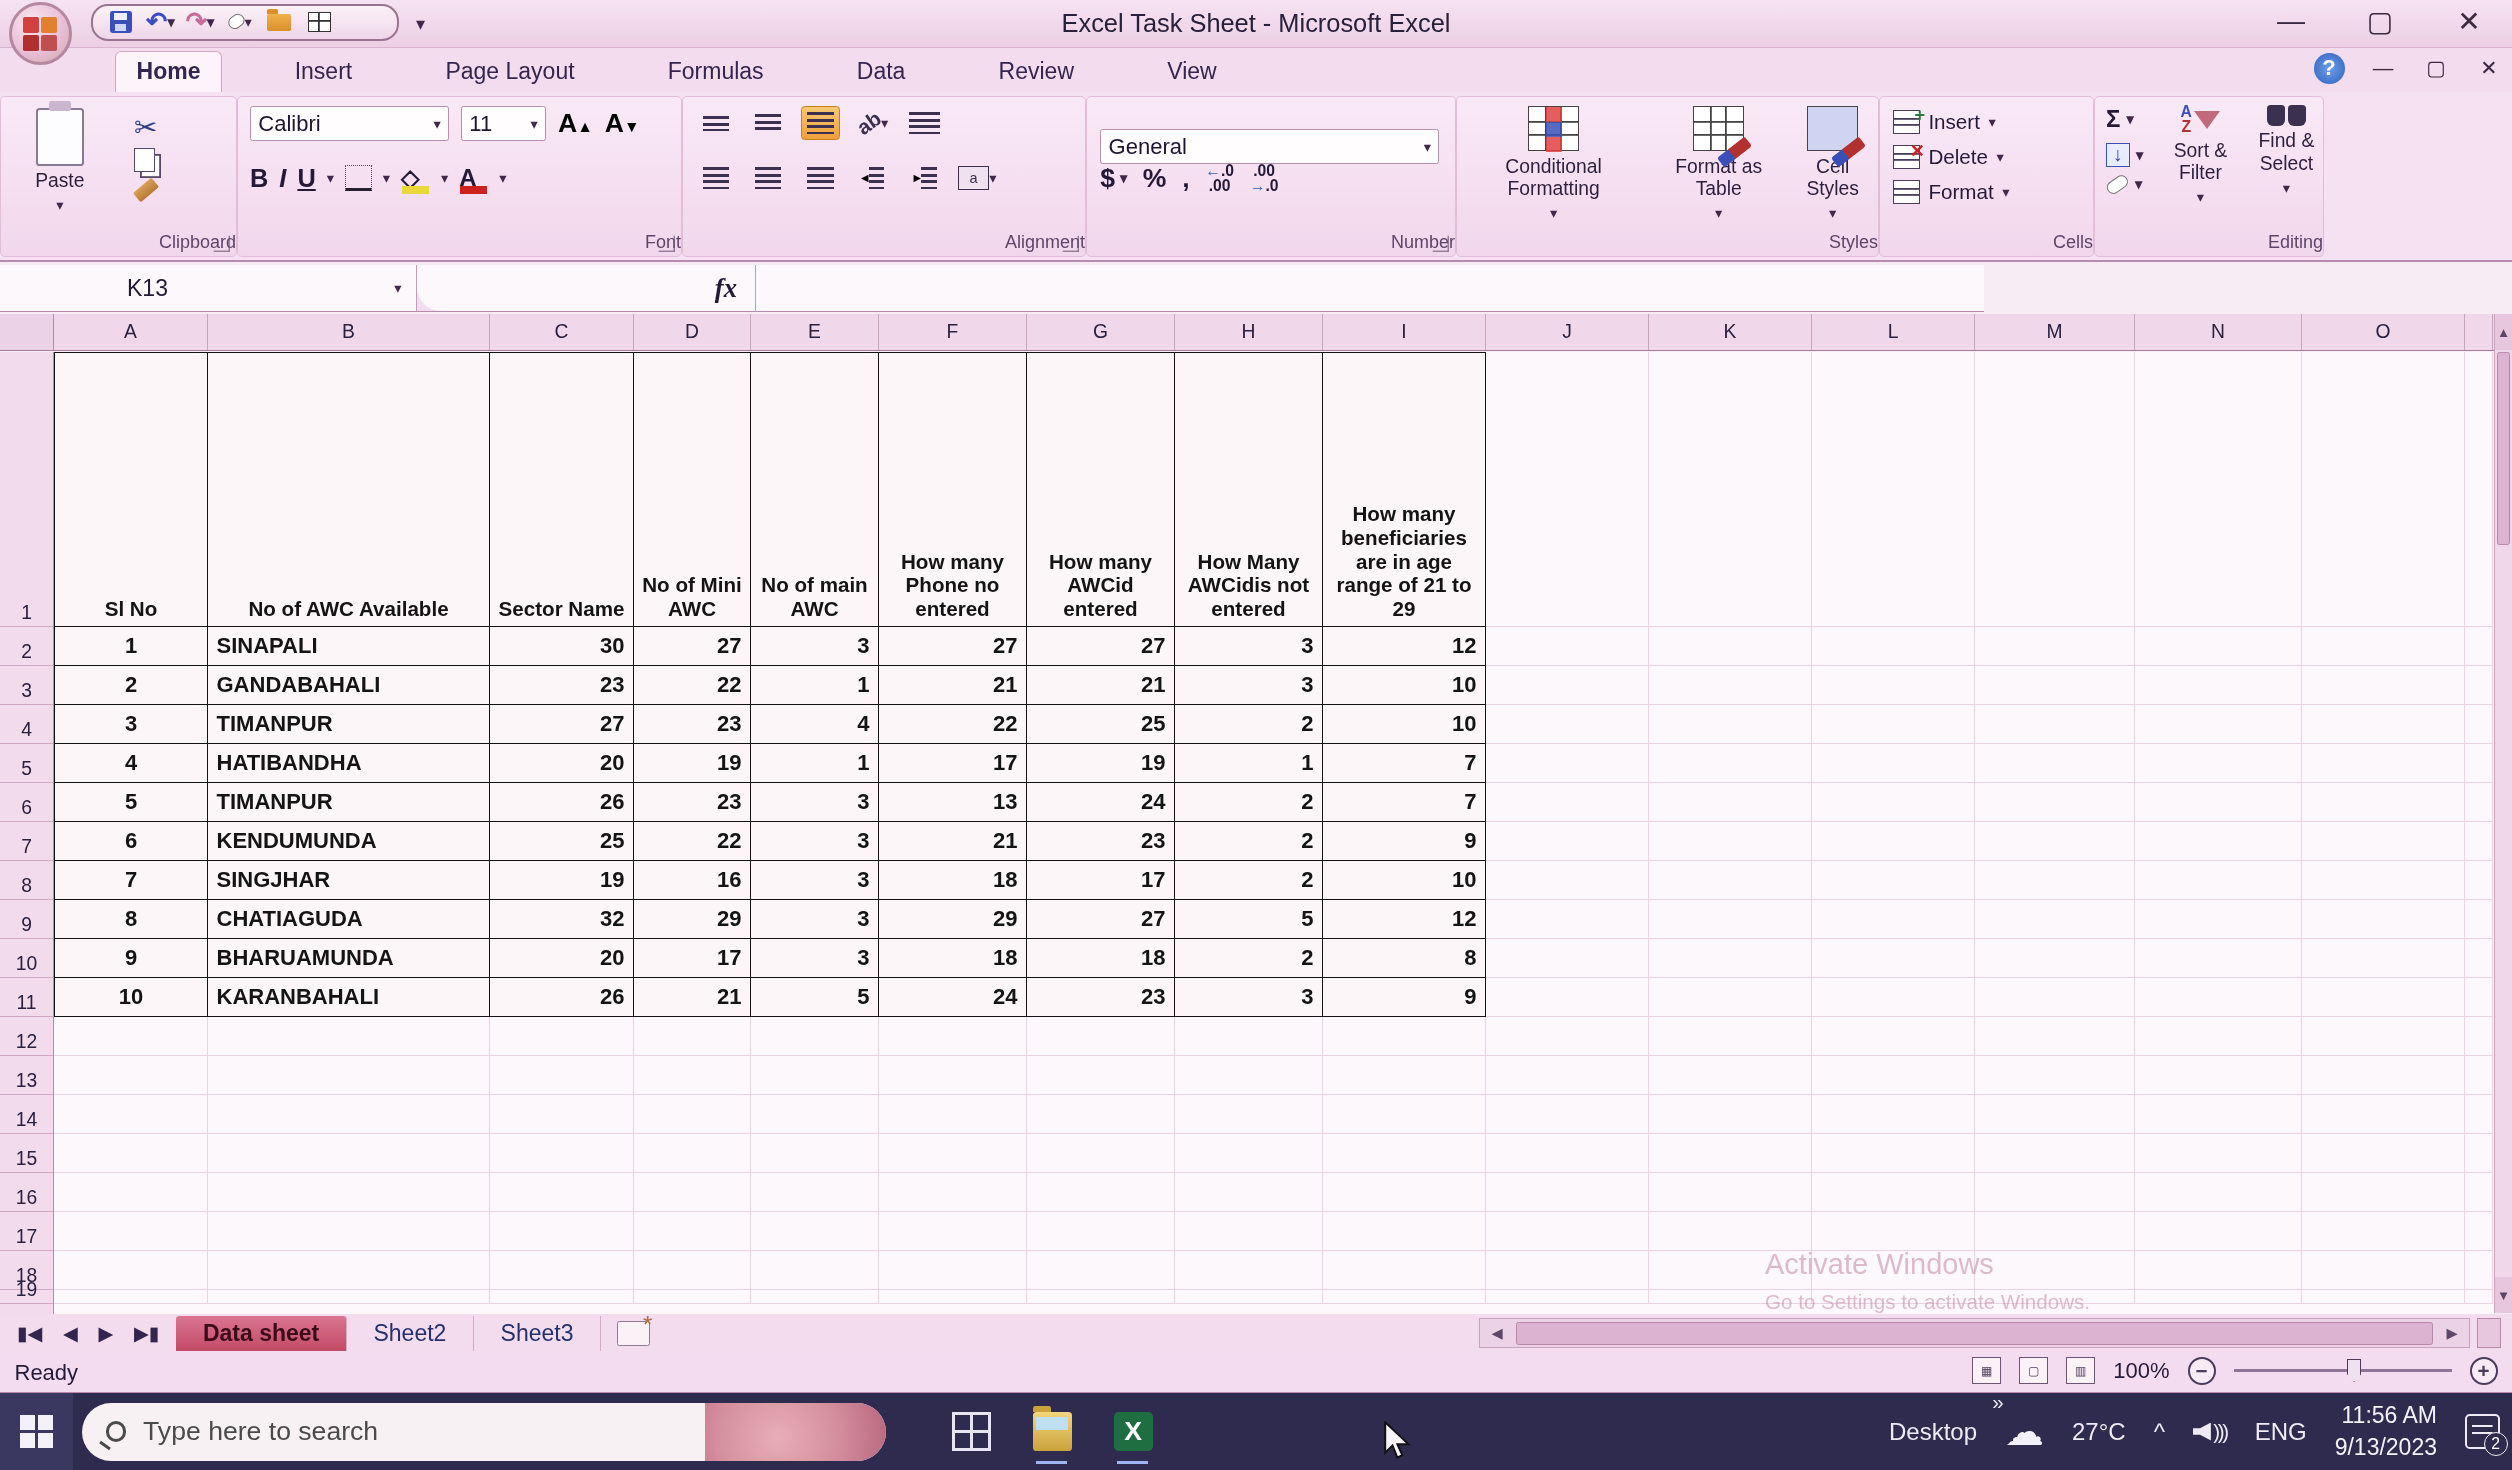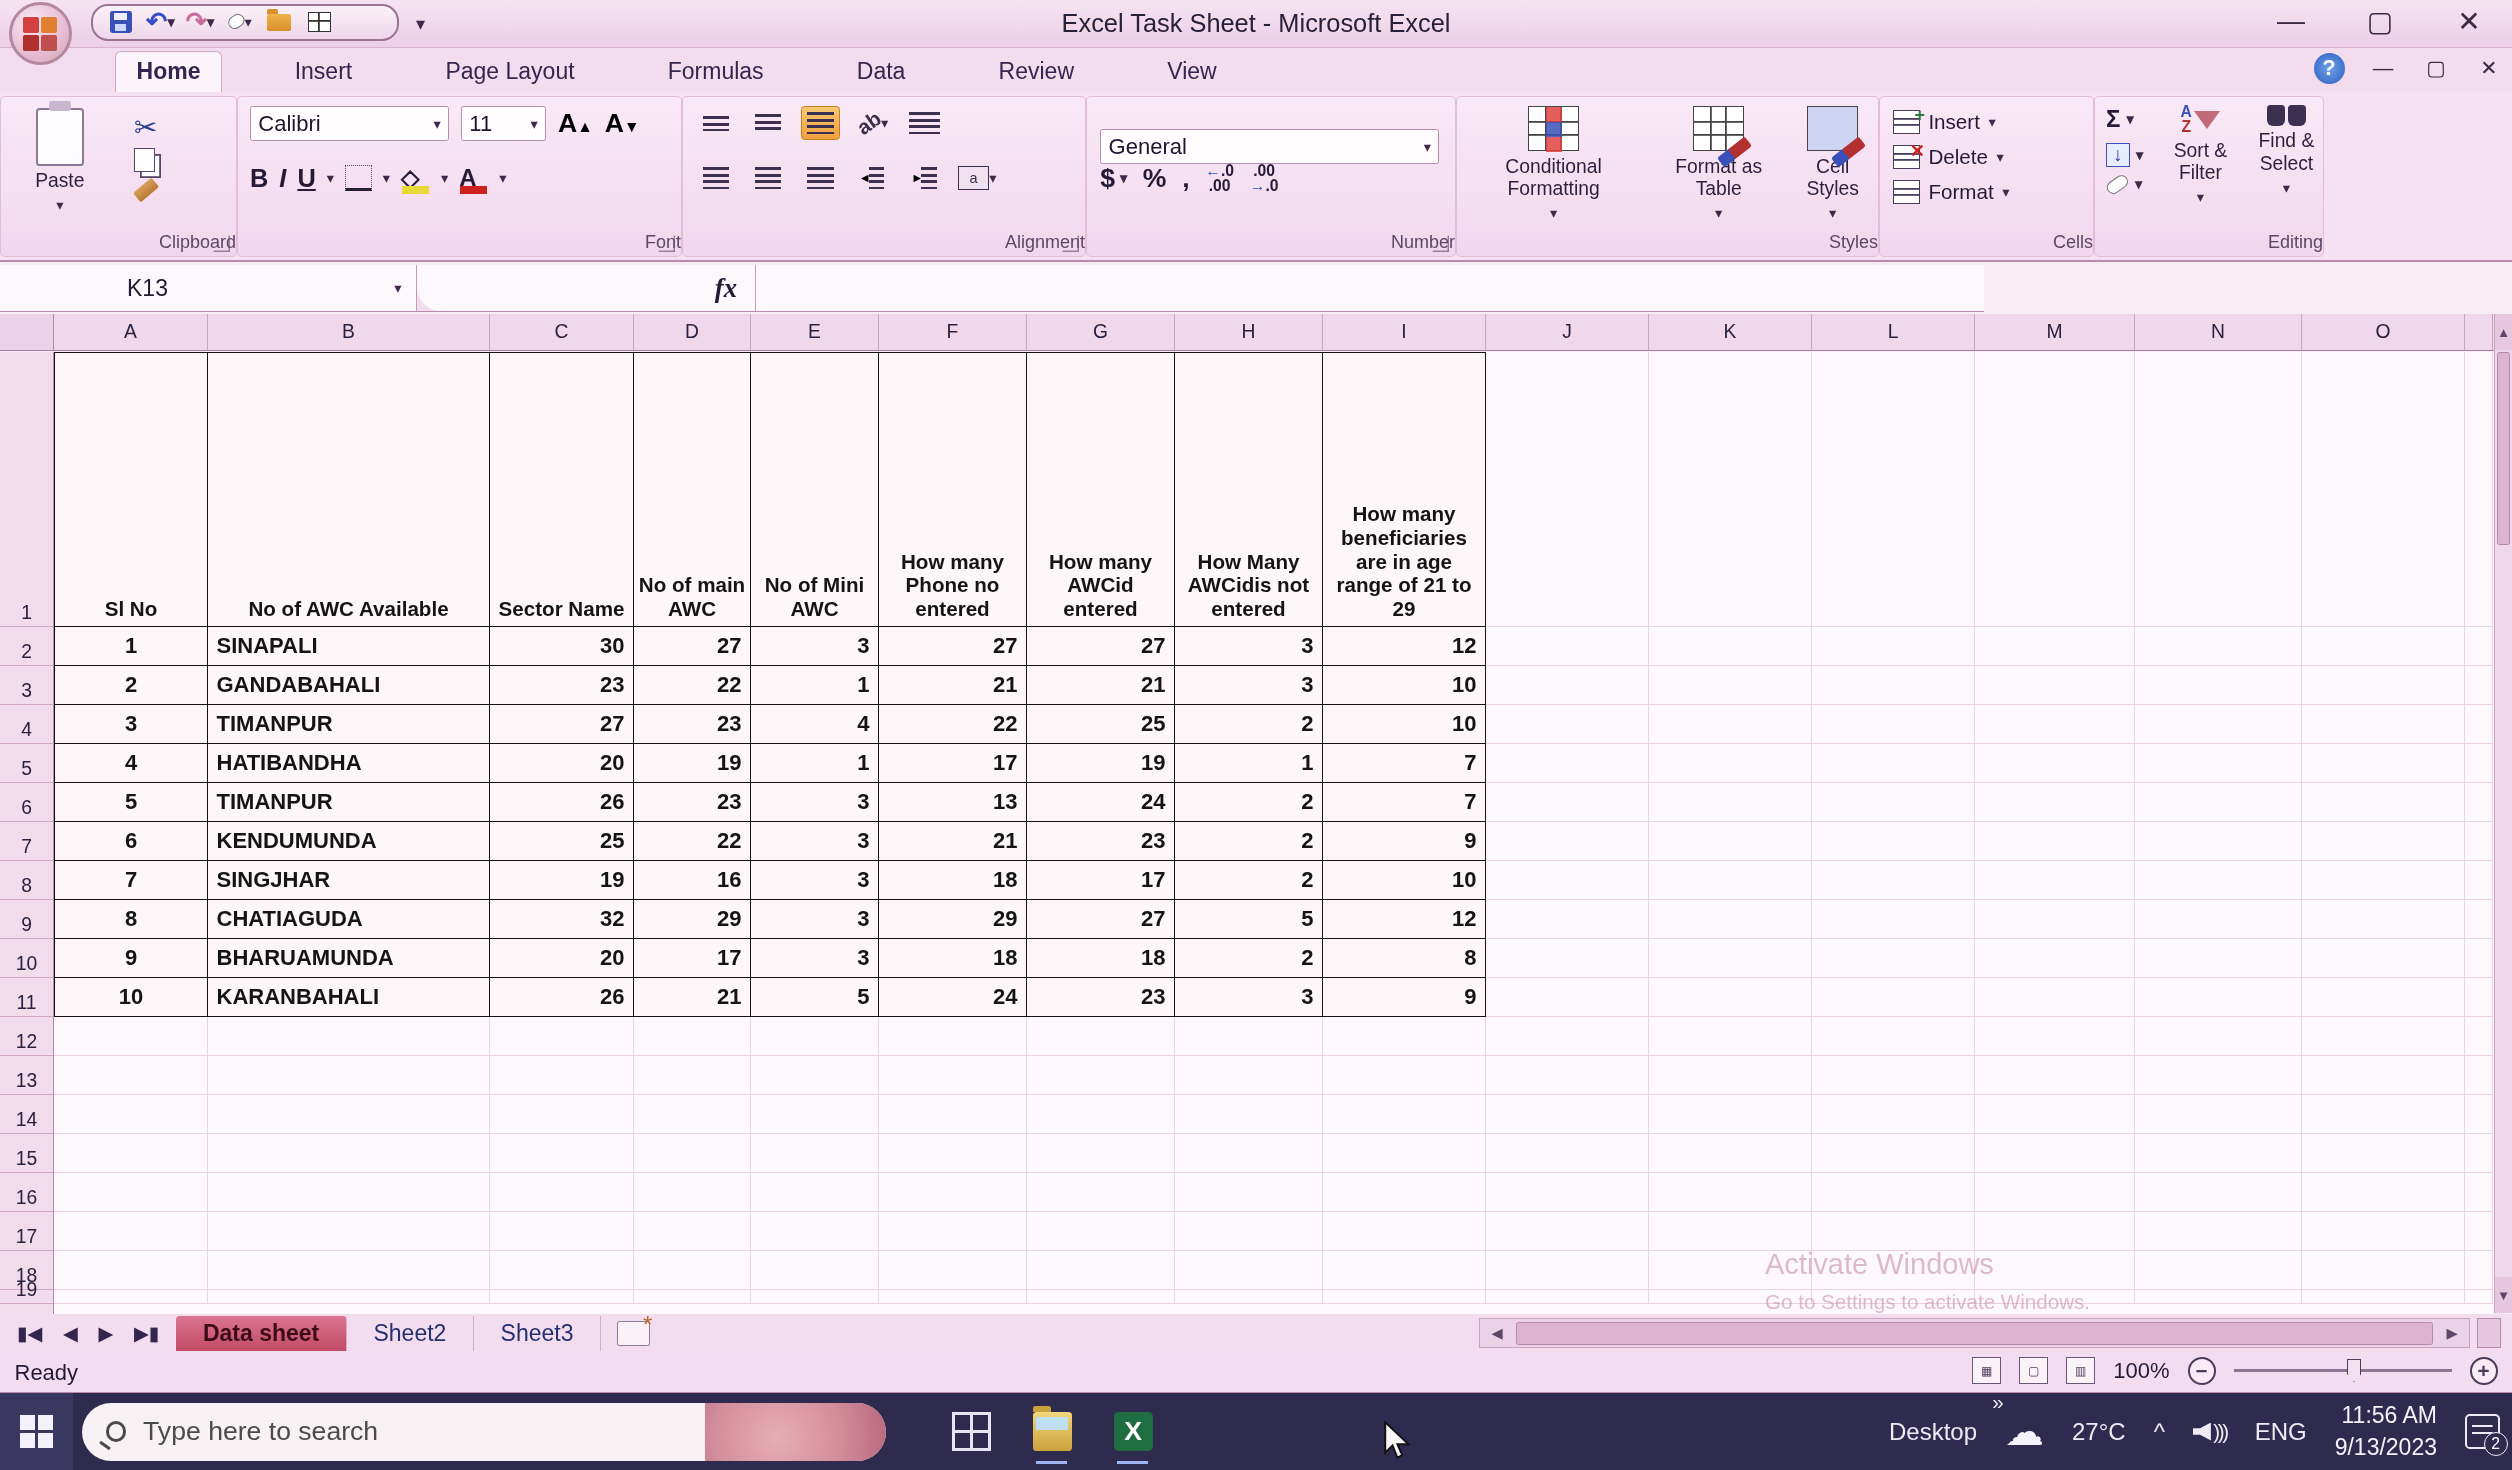--- a/index.html
+++ b/index.html
@@ -525,22 +525,22 @@
         <div class="rowhead" style="height: 39px;">15</div>
         <div class="rowhead" style="height: 39px;">16</div>
         <div class="rowhead" style="height: 39px;">17</div>
         <div class="rowhead" style="height: 39px;">18</div>
         <div class="rowhead" style="height: 14px;">19</div>
       </div>
     <div class="cells" id="cells" style="grid-template-columns: 154px 282px 144px 117px 128px 148px 148px 148px 163px 163px 163px 163px 160px 167px 163px 28px; grid-template-rows: 275px 39px 39px 39px 39px 39px 39px 39px 39px 39px 39px 39px 39px 39px 39px 39px 39px 39px 14px;">
         <div class="cell tb tt th tl">Sl No</div>
         <div class="cell tb tt th">No of AWC Available</div>
         <div class="cell tb tt th">Sector Name</div>
+        <div class="cell tb tt th">No of Mini AWC</div>
         <div class="cell tb tt th">No of main AWC</div>
-        <div class="cell tb tt th">No of Mini AWC</div>
         <div class="cell tb tt th">How many Phone no entered</div>
         <div class="cell tb tt th">How many AWCid entered</div>
         <div class="cell tb tt th">How Many AWCidis not entered</div>
         <div class="cell tb tt th">How many beneficiaries are in age range of 21 to 29</div>
         <div class="cell"></div>
         <div class="cell"></div>
         <div class="cell"></div>
         <div class="cell"></div>
         <div class="cell"></div>
         <div class="cell"></div>

